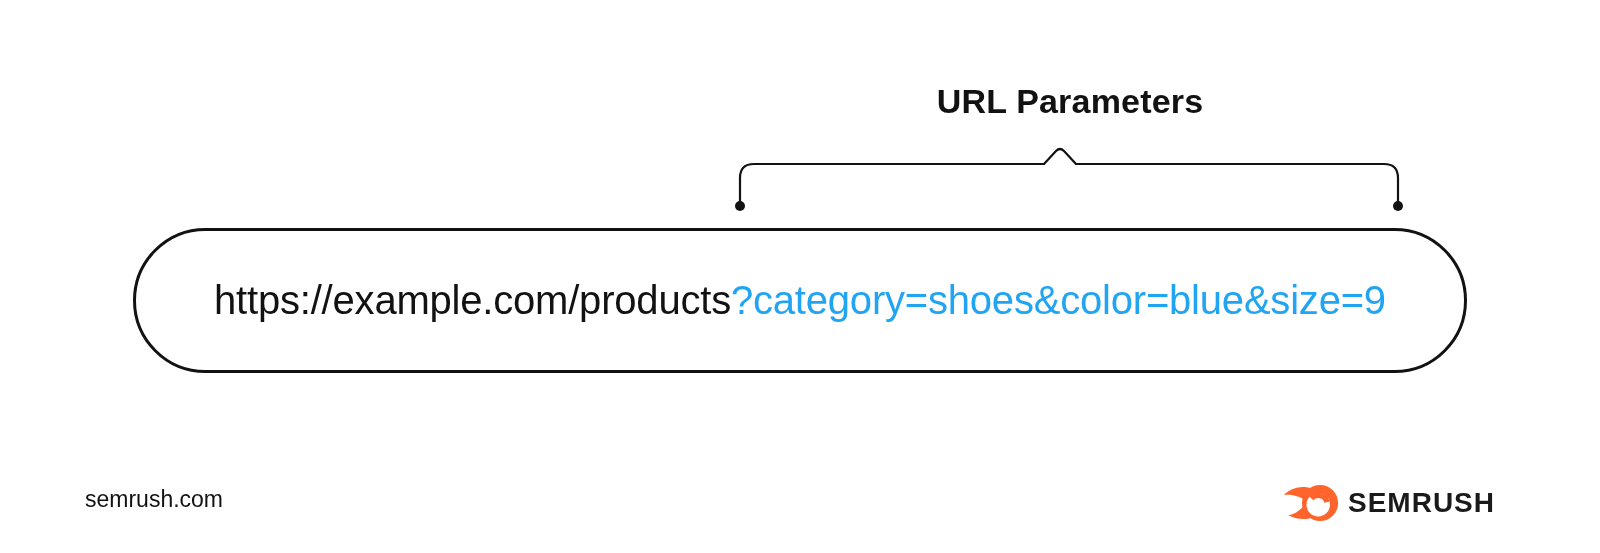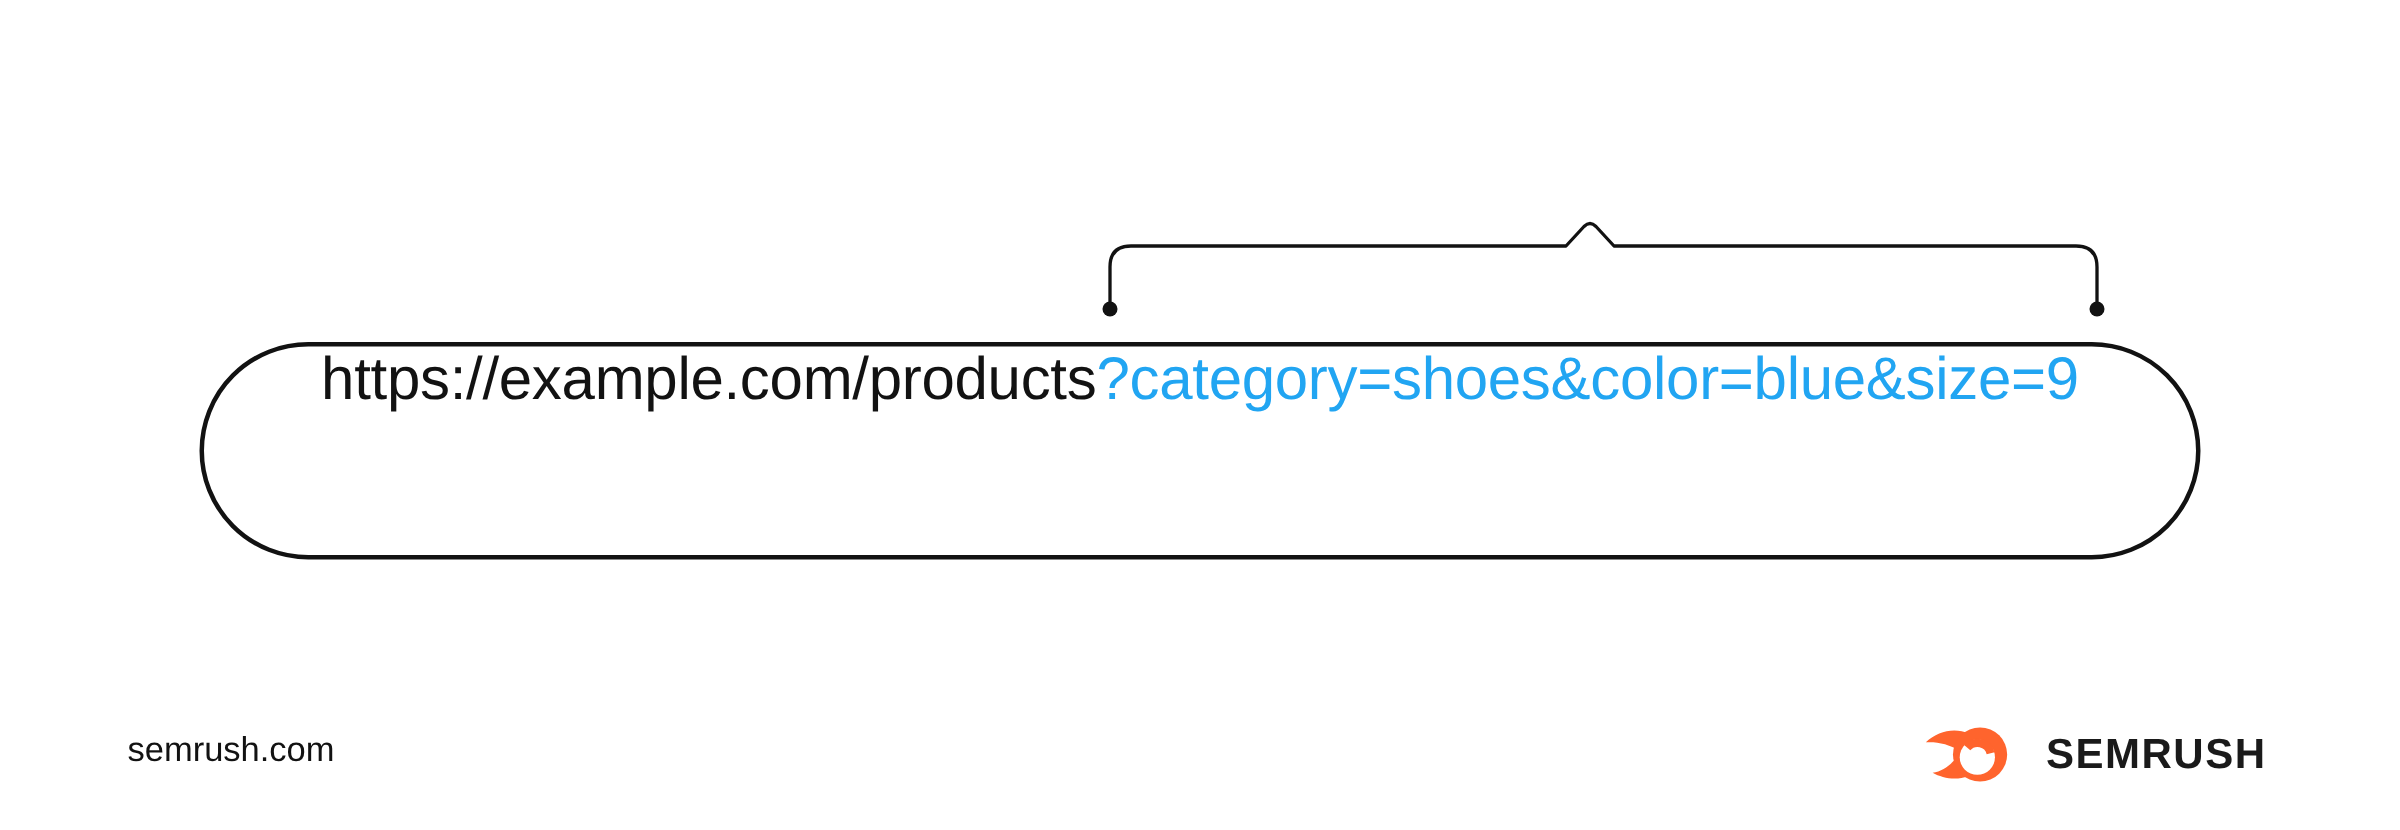--- a/index.html
+++ b/index.html
@@ -55,20 +55,21 @@
     position: absolute;
     left: 133px;
     top: 228px;
     width: 1334px;
     height: 145px;
     box-sizing: border-box;
     border: 3px solid var(--ink, #121212);
     border-radius: 75px;
     background: #ffffff;
     display: flex;
+    align-items: center;
     justify-content: center;
   }
   .url-text {
     font-size: 40px;
     letter-spacing: -0.2px;
     color: var(--ink, #121212);
     white-space: nowrap;
   }
   .url-params {
     color: var(--accent-blue, #21a5f2);
@@ -81,21 +82,21 @@
     top: 486px;
     font-size: 23px;
     color: var(--ink, #121212);
   }
   .semrush-logo {
     position: absolute;
     left: 1283px;
     top: 483px;
     display: flex;
     align-items: center;
-    gap: 25px;
+    gap: 9px;
   }
   .semrush-flame-icon {
     width: 56px;
     height: 40px;
     display: block;
   }
   .flame-shape, .ball-shape, .inner-arc-stroke {
     
   }
   .flame-shape, .ball-shape {
@@ -115,20 +116,21 @@
     letter-spacing: 1px;
     color: var(--wordmark-ink, #1a1a1a);
     white-space: nowrap;
   }
 </style>
 </head>
 <body>
 
 <div class="stage">
 
+  <div class="annotation-title">URL Parameters</div>
 
   <svg class="brace-overlay" viewBox="0 0 1600 553">
     <path class="brace-path" d="M740 205 L740 178 Q740 164 754 164 L1044 164 L1056 151 Q1060 147 1064 151 L1076 164 L1384 164 Q1398 164 1398 178 L1398 205"></path>
     <circle class="anchor-dot" cx="740" cy="206" r="5"></circle>
     <circle class="anchor-dot" cx="1398" cy="206" r="5"></circle>
   </svg>
 
   <div class="url-pill">
     <div class="url-text"><span>https://example.com/products</span><span class="url-params">?category=shoes&amp;color=blue&amp;size=9</span></div>
   </div>

